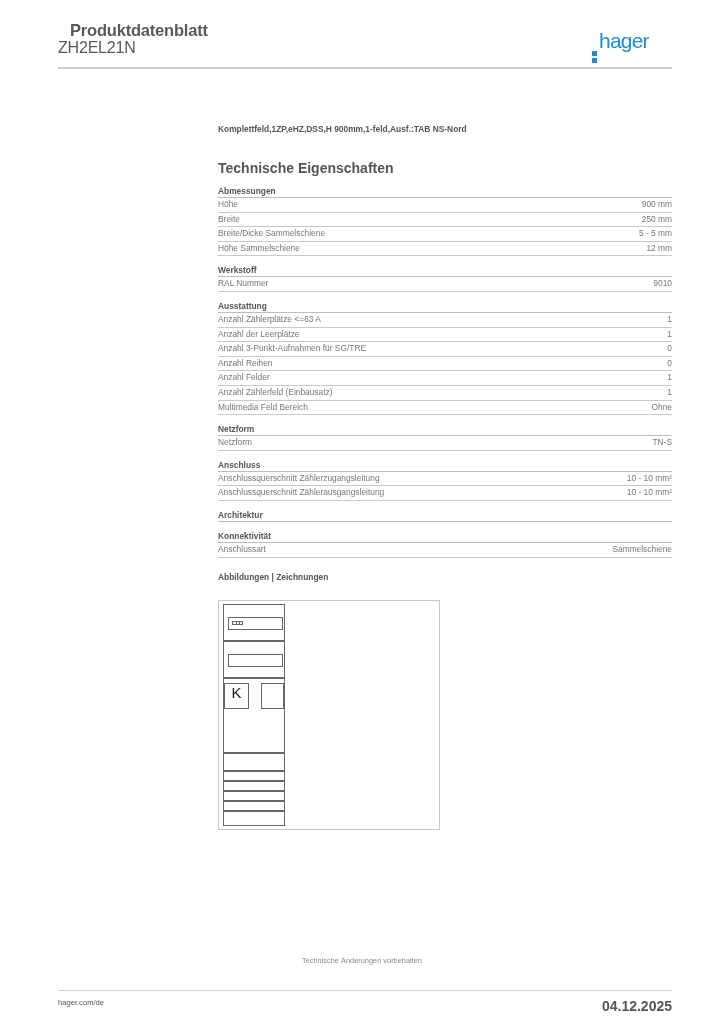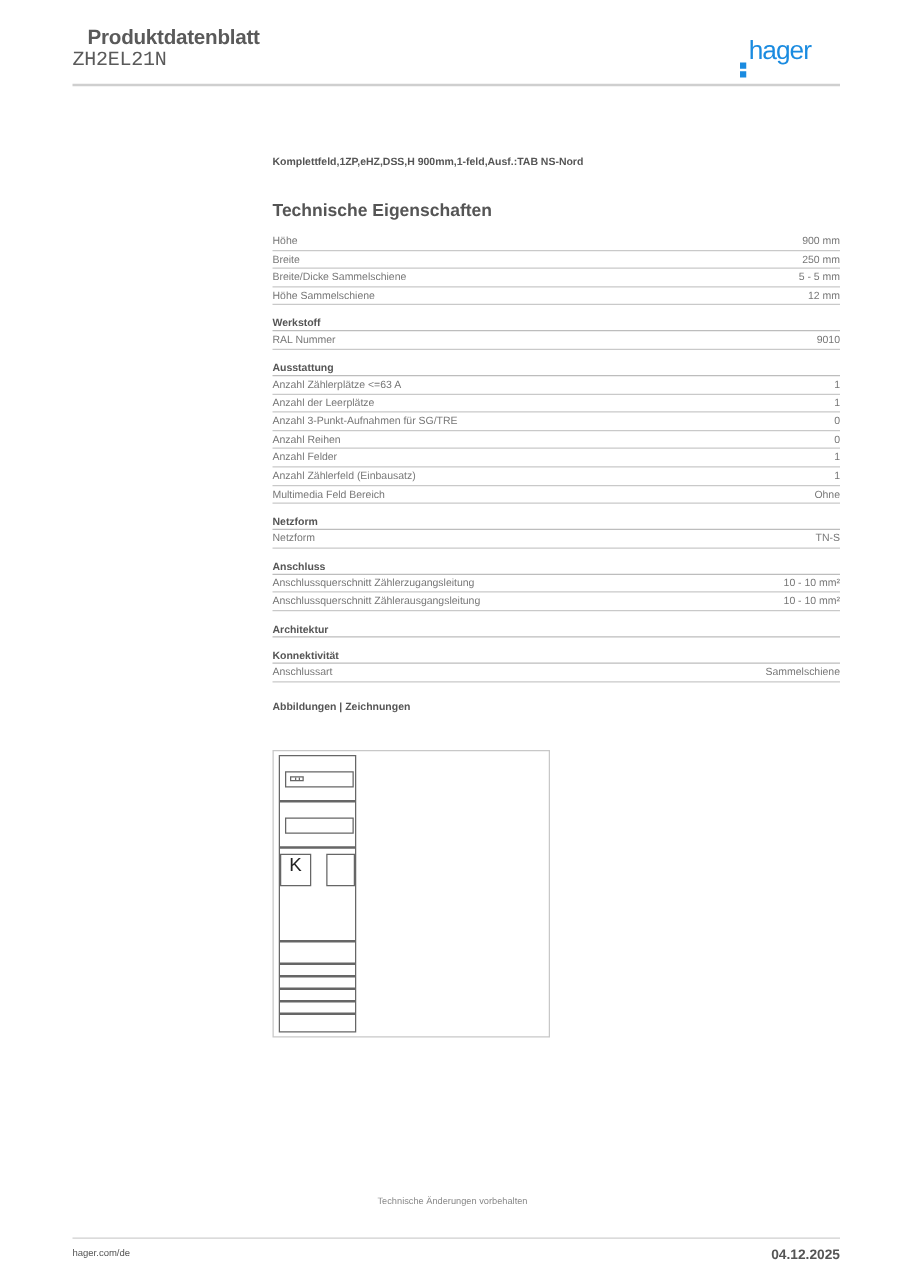--- a/index.html
+++ b/index.html
@@ -1,20 +1,20 @@
 <!DOCTYPE html>
 <html><head>
   <meta charset="utf-8">
   <style>
     * { margin: 0; padding: 0; box-sizing: border-box; }
     html, body { width: 724px; height: 1024px; background: #ffffff; }
     body { position: relative; font-family: "Liberation Sans", sans-serif; color: #555; overflow: hidden; }
 
     .doc-title { position: absolute; left: 70px; top: 21px; font-size: 16.5px; font-weight: bold; color: #5a5a5a; letter-spacing: -0.2px; }
-    .doc-subtitle { position: absolute; left: 58px; top: 39px; font-size: 16px; color: #5a5a5a; letter-spacing: -0.2px; font-family: Liberation Mono, monospace; }
+    .doc-subtitle { position: absolute; left: 58px; top: 39px; font-size: 16px; color: #5a5a5a; letter-spacing: -0.2px; }
     .logo { position: absolute; left: 592px; top: 29px; font-size: 21px; font-weight: normal; color: #1a8be0; letter-spacing: -0.8px; }
     .logo .colon { display: inline-block; width: 5px; position: relative; top: -2px; }
     .logo .colon::before, .logo .colon::after { content: ""; position: absolute; left: 0; width: 4.5px; height: 4.5px; background: #1a8be0; }
     .logo .colon::before { top: 5px; }
     .logo .colon::after { top: 12px; }
     .logo-text { margin-left: 2px; }
     .header-rule { position: absolute; left: 58px; top: 67px; width: 614px; height: 2px; background: #cfcfcf; }
 
     .content { position: absolute; left: 218px; top: 100px; width: 454px; margin-top: 24px; }
     .product-desc { font-size: 8.4px; font-weight: bold; color: #555; height: 36px; }
@@ -33,37 +33,38 @@
     .cab .box { position: absolute; border: 1.5px solid #666; }
     .cab .k { font-size: 15px; color: #222; line-height: 18px; text-align: center; font-family: "Liberation Sans", sans-serif; }
     .meter-sym { position: absolute; left: 3px; top: 3px; width: 11px; height: 4px; border: 1px solid #666; }
     .meter-sym::before, .meter-sym::after { content: ""; position: absolute; top: 0; width: 1px; height: 100%; background: #666; }
     .meter-sym::before { left: 3px; }
     .meter-sym::after { left: 6px; }
 
     .footer-rule { position: absolute; left: 58px; top: 990px; width: 614px; height: 1px; background: #cfcfcf; }
     .footer-left { position: absolute; left: 58px; top: 998px; font-size: 7.6px; font-weight: normal; color: #555; }
     .footer-mid { position: absolute; left: 0; width: 724px; text-align: center; top: 956px; font-size: 7.4px; color: #888; }
-    .footer-right { position: absolute; right: 52px; top: 998px; font-size: 11px; font-weight: bold; color: #555; }
+    .footer-right { position: absolute; right: 52px; top: 998px; font-size: 14px; font-weight: bold; color: #555; }
   </style>
 </head>
 <body>
 
 <div class="doc-title">Produktdatenblatt</div>
 <div class="doc-subtitle">ZH2EL21N</div>
 <div class="logo">
   <span class="colon"></span><span class="logo-text">hager</span>
 </div>
 <div class="header-rule"></div>
 
 <div class="content">
   <div class="product-desc">Komplettfeld,1ZP,eHZ,DSS,H 900mm,1-feld,Ausf.:TAB NS-Nord</div>
   <div class="section-title">Technische Eigenschaften</div>
 
   <div class="group">
+    <div class="group-head">Abmessungen</div>
     <div class="row">
         <span>Höhe</span>
         <span class="val">900 mm</span>
       </div>
     <div class="row">
         <span>Breite</span>
         <span class="val">250 mm</span>
       </div>
     <div class="row">
         <span>Breite/Dicke Sammelschiene</span>

